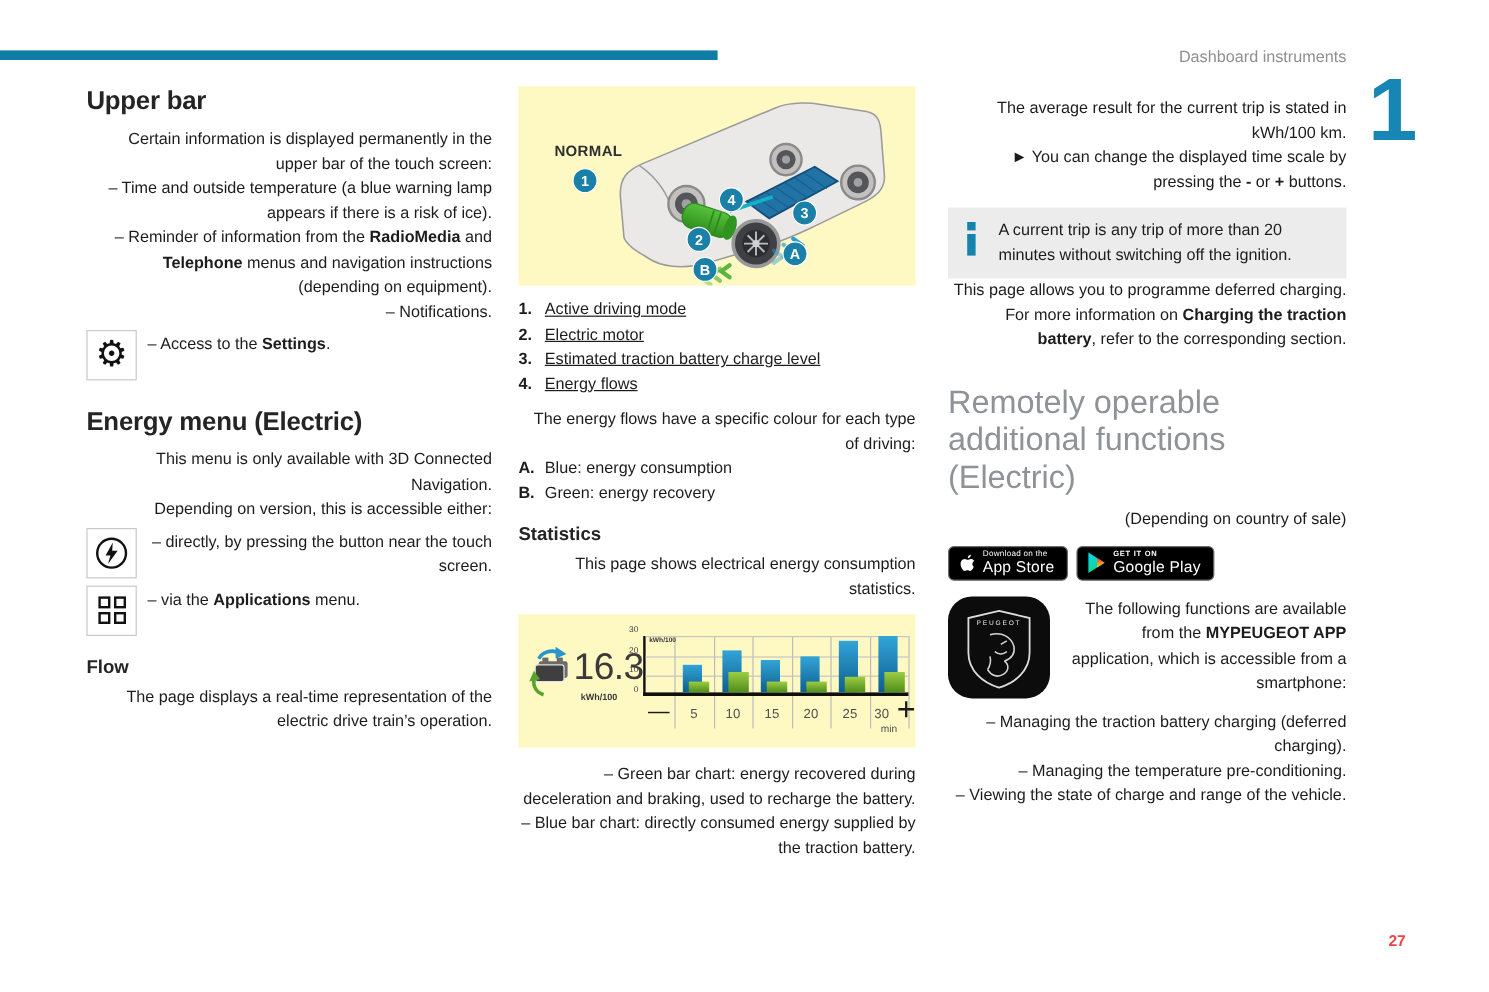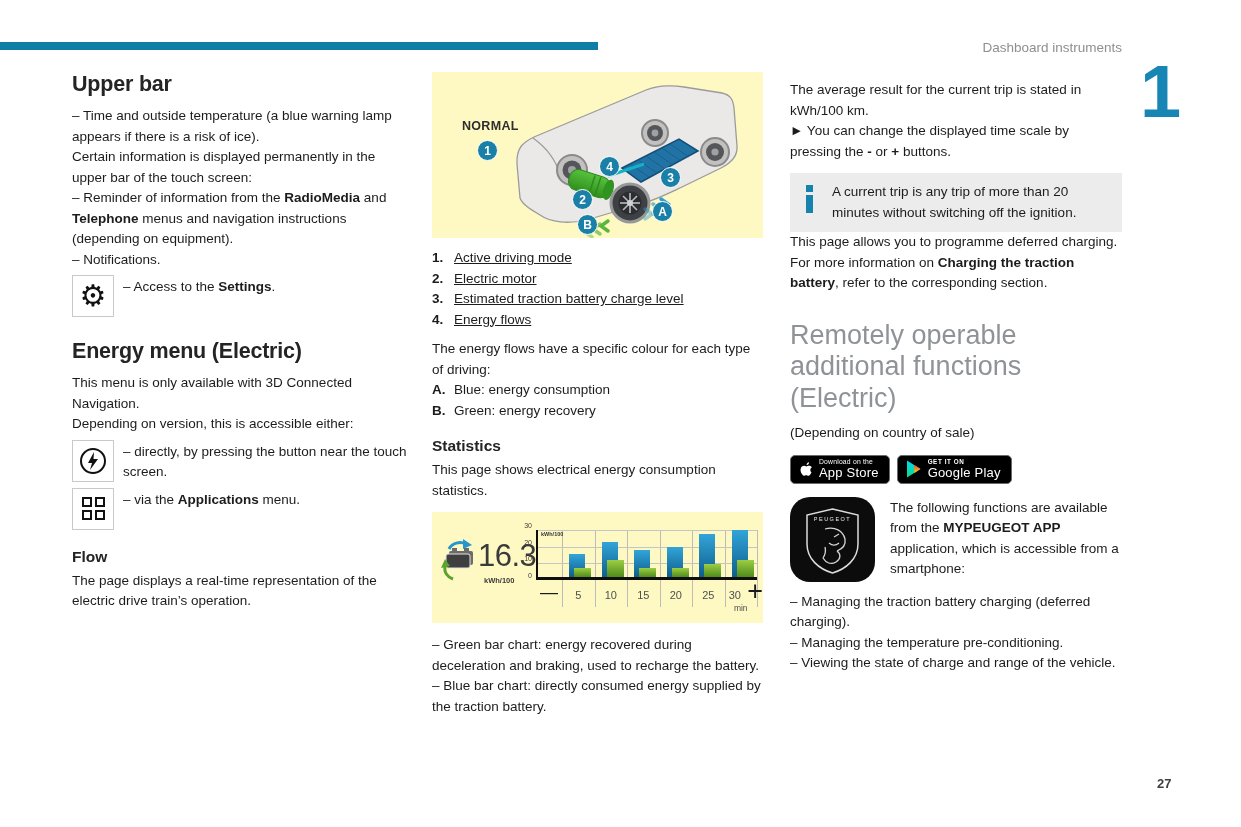--- a/index.html
+++ b/index.html
@@ -4,28 +4,28 @@
 <style>
   * { box-sizing: border-box; }
   html,body { margin:0; padding:0; }
   body {
     width:1241px; height:827px; background:#ffffff; position:relative; overflow:hidden;
     font-family:"Liberation Sans", sans-serif; color:#1c1c1c;
   }
   .topbar { position:absolute; left:0; top:42px; width:598px; height:8px; background:#0e7ea6; }
   .header-label { position:absolute; top:40px; right:119px; font-size:13.5px; color:#8f8f8f; }
   .chapter-num { position:absolute; top:55px; left:1140px; font-size:74px; line-height:1; font-weight:700; color:#1886b4; }
-  .page-num { position:absolute; left:1157px; top:776px; font-size:13px; font-weight:bold; color:#404040; }
+  .page-num { position:absolute; left:1157px; top:776px; font-size:13px; font-weight:bold; color:#ef4444; }
 
   .col { position:absolute; top:72px; }
   .col1 { left:72px; width:338px; }
   .col2 { left:432px; width:331px; }
   .col3 { left:790px; width:332px; top:80px; }
 
-  p { margin:0; font-size:13.5px; line-height:20.5px; color:#1c1c1c; }
+  p { margin:0; font-size:13.5px; line-height:20.5px; color:#1c1c1c;text-align:right; }
   h1 { font-size:21.5px; font-weight:700; margin:0 0 9px; color:#242424; letter-spacing:-0.2px; }
   h2 { font-size:15.5px; font-weight:700; margin:0 0 5px; color:#242424; }
   .mt22 { margin-top:22px; } .mt18 { margin-top:18px; } .mt16 { margin-top:16px; } .mt9 { margin-top:9px; }
 
   .icon-row { display:flex; margin:5px 0 4px; }
   .icon-box { width:42px; height:42px; border:1px solid #c9c9c9; background:#fff; flex:none;
               display:flex; align-items:center; justify-content:center; margin-right:9px; }
   .icon-row p { padding-top:2px; }
   .gear-glyph { font-size:30px; line-height:1; color:#111; }
   .grid-icon { display:grid; grid-template-columns:10px 10px; grid-gap:3px; }
@@ -90,22 +90,22 @@
 </style>
 </head>
 <body>
 
 <div class="topbar"></div>
 <div class="header-label">Dashboard instruments</div>
 <div class="chapter-num">1</div>
 
 <div class="col col1">
   <h1>Upper bar</h1>
+  <p>Certain information is displayed permanently in the upper bar of the touch screen:</p>
   <p>–  Time and outside temperature (a blue warning lamp appears if there is a risk of ice).</p>
-  <p>Certain information is displayed permanently in the upper bar of the touch screen:</p>
   <p><span>–  Reminder of information from the </span><b>RadioMedia</b><span> and </span><b>Telephone</b><span> menus and navigation instructions (depending on equipment).</span></p>
   <p>–  Notifications.</p>
   <div class="icon-row">
     <div class="icon-box">
         <span class="gear-glyph">⚙</span>
       </div>
     <p><span>–  Access to the </span><b>Settings</b><span>.</span></p>
   </div>
 
   <h1 class="mt22">Energy menu (Electric)</h1>

